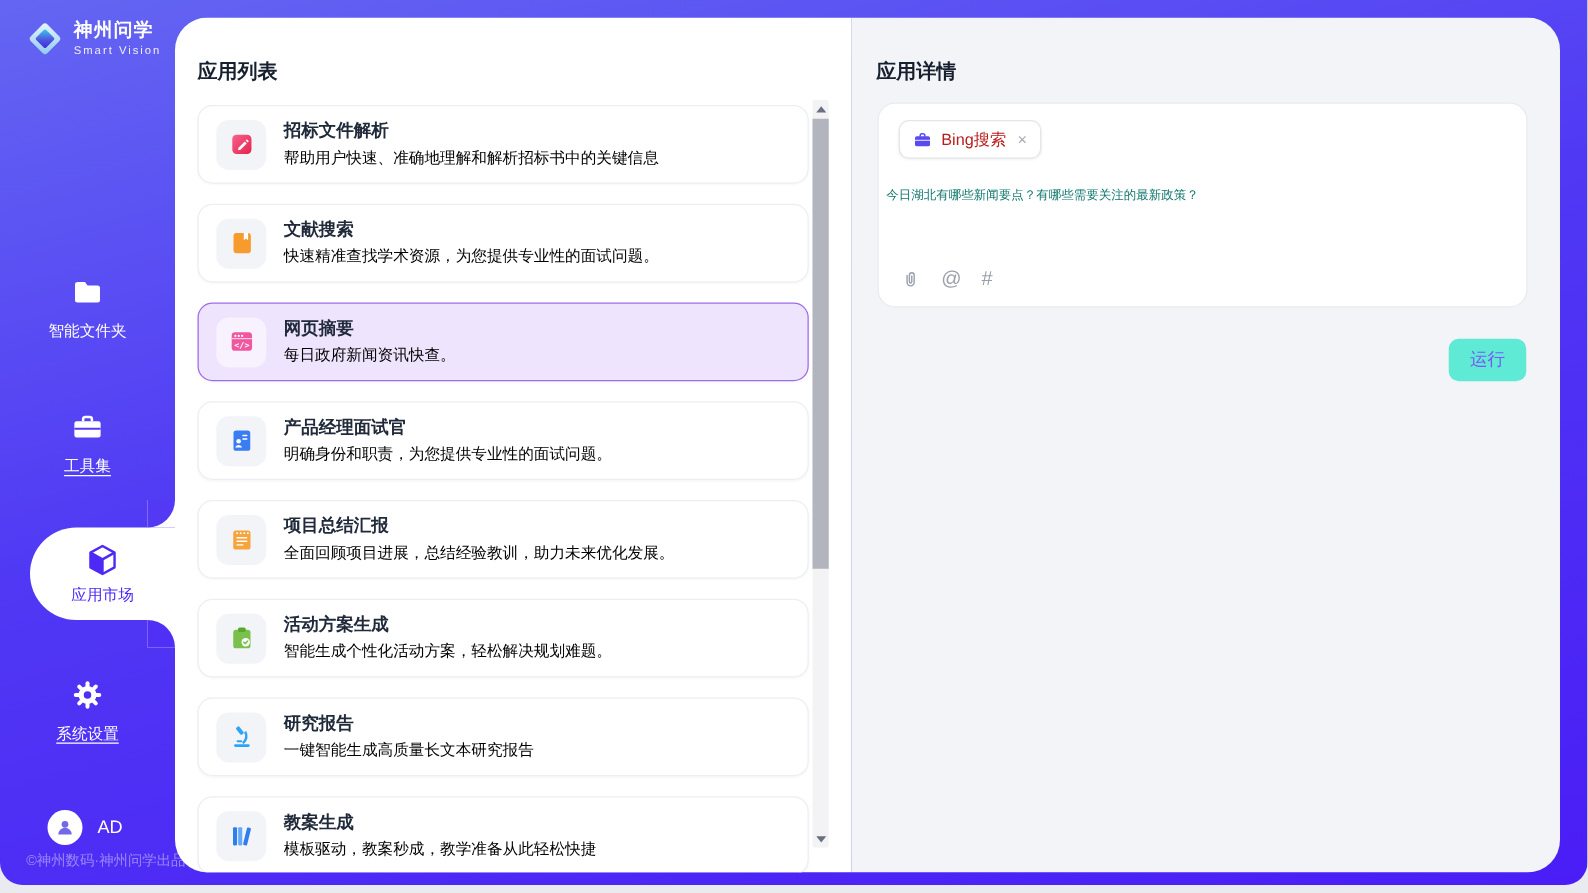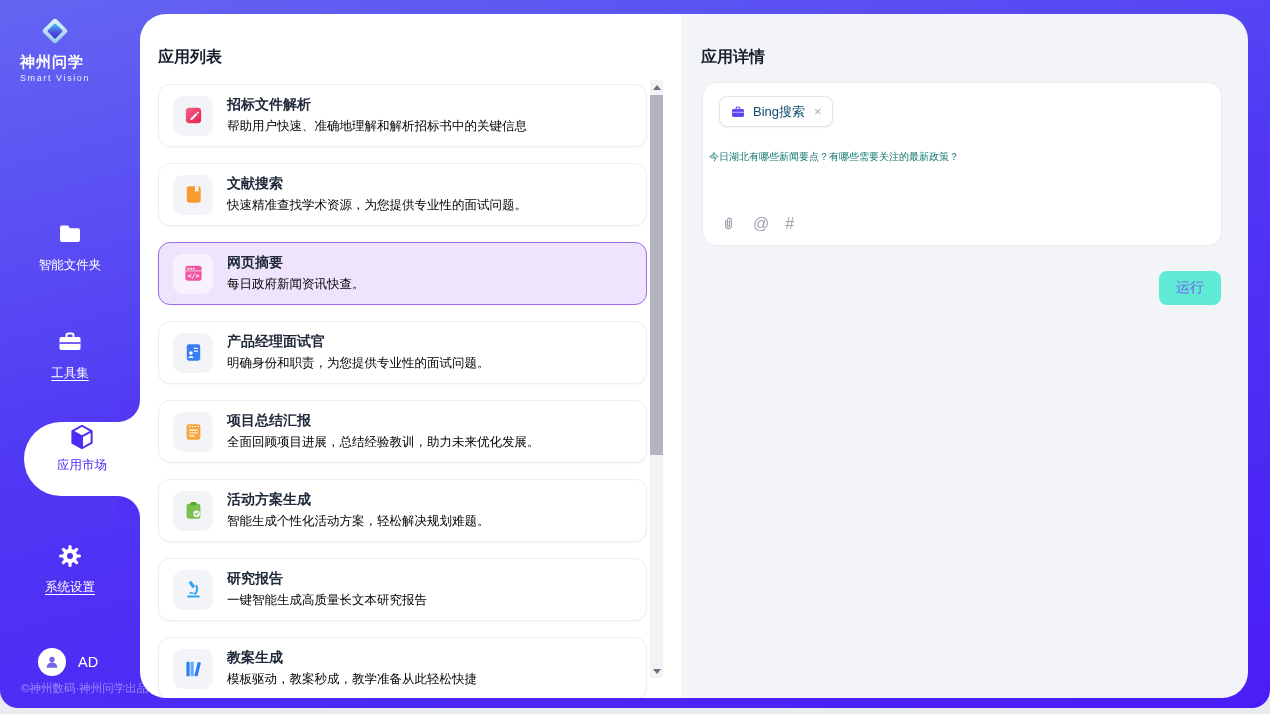--- a/index.html
+++ b/index.html
@@ -54,43 +54,43 @@
   .prompt-card {
     position:absolute; left:21px; top:68px; right:26px; height:164px;
     background:#fff; border:1px solid #e8eaef; border-radius:14px;
   }
   .tool-tag {
     position:absolute; left:16px; top:13px; height:31px;
     display:inline-flex; align-items:center; gap:7px; padding:0 10px;
     background:#fff; border:1px solid #e3e5ea; border-radius:8px;
     box-shadow:0 1px 2px rgba(20,24,40,0.05); cursor:pointer;
   }
-  .tag-label { font-size:13px; color:#0c4a6e; }
+  .tag-label { font-size:13px; color:#b91c1c; }
   .tag-close { font-size:13px; color:#a6abb5; margin-left:2px; cursor:pointer; }
   .prompt-text { position:absolute; left:6px; top:66px; right:16px; font-size:10px; color:#0f766e; line-height:1.5; }
   .attach-row { position:absolute; left:17px; bottom:13px; display:flex; align-items:center; gap:16px; color:#9aa0ab; }
   .attach-glyph { font-size:16px; line-height:1; cursor:pointer; }
   .run-button {
     position:absolute; right:27px; top:257px; padding:8px 17px;
     background:#5eead4; color:#7a58f7; font-size:14px; border:none; border-radius:8px; cursor:pointer;
   }
 
   
   .sidebar { position:absolute; left:0; top:0; width:140px; height:708px; }
-  .logo-row { position:absolute; left:20px; top:15px; display:flex; align-items:center; gap:7px;flex-direction:column; }
+  .logo-row { position:absolute; left:20px; top:15px; display:flex; align-items:center; gap:7px; }
   .brand-name { font-size:15px; font-weight:700; color:#fff; letter-spacing:1px; line-height:1.1; }
   .brand-sub { font-size:9px; color:rgba(255,255,255,0.9); letter-spacing:1.6px; margin-top:2px; }
   .nav-item { position:absolute; left:0; width:140px; display:flex; flex-direction:column; align-items:center; gap:9px; cursor:pointer; }
   .ni-chat { top:110px; } .ni-folder { top:220px; } .ni-tools { top:328px; } .ni-settings { top:542px; }
   .nav-label { font-size:12.5px; color:#fff; }
   .nav-label.underlined { text-decoration:underline; text-underline-offset:3px; }
   .nav-active {
     position:absolute; left:24px; top:422px; width:116px; height:74px;
     background:#fff; border-radius:37px 0 0 37px;
-    display:flex; flex-direction:column; align-items:center; gap:5px; cursor:pointer;
+    display:flex; flex-direction:column; align-items:center; justify-content:center; gap:5px; cursor:pointer;
   }
   .nav-active .nav-label { color:#4e29f5; }
   .scoop { position:absolute; right:0; width:22px; height:22px; background:#fff; }
   .scoop-top { top:-22px; } .scoop-bottom { bottom:-22px; }
   .scoop-top::after { content:""; position:absolute; inset:0; background:#5439F4; border-bottom-right-radius:22px; }
   .scoop-bottom::after { content:""; position:absolute; inset:0; background:#5030F5; border-top-right-radius:22px; }
   .user-row { position:absolute; left:38px; top:648px; display:flex; align-items:center; gap:12px; cursor:pointer; }
   .avatar { width:28px; height:28px; border-radius:50%; background:#fff; display:flex; align-items:center; justify-content:center; }
   .user-name { font-size:14.5px; color:#fff; }
   .copyright { position:absolute; left:21px; top:681px; font-size:11.5px; color:rgba(255,255,255,0.42); white-space:nowrap; }

